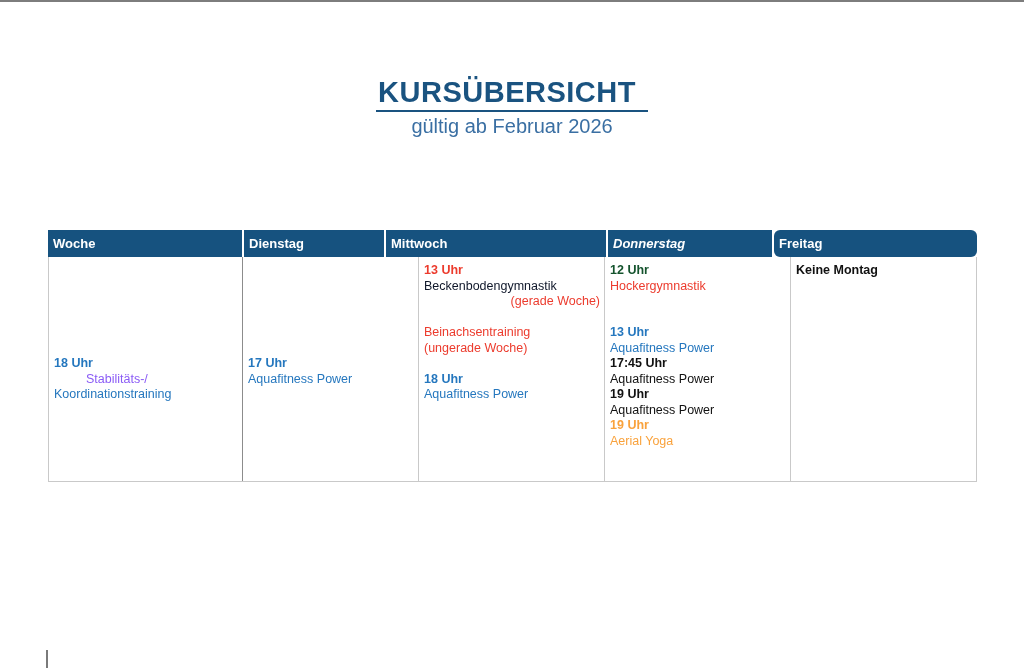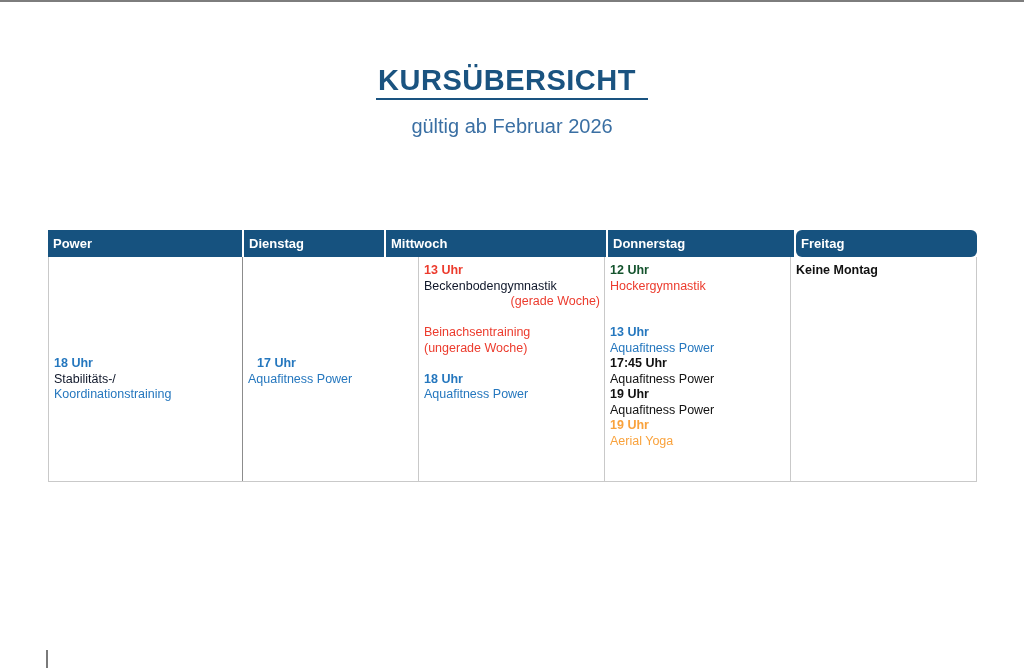--- a/index.html
+++ b/index.html
@@ -9,21 +9,21 @@
     font-family: "Liberation Sans", sans-serif;
     overflow: hidden;
     position: relative;
   }
   .top-border {
     position: absolute; top: 0; left: 0;
     width: 100%; height: 2px;
     background: var(--window-border, #7d7d7d);
   }
   .title-wrap {
-    position: absolute; top: 66px; left: 0;
+    position: absolute; top: 78px; left: 0;
     width: 100%; text-align: center;
   }
   .doc-title {
     display: inline-block;
     font-size: 29px;
     font-weight: bold;
     letter-spacing: 0.5px;
     color: var(--title-color, #1a5380);
     border-bottom: 2px solid var(--title-color, #1a5380);
     padding: 0 12px 3px 2px;
@@ -95,46 +95,46 @@
 
 <div class="top-border"></div>
 
 <div class="title-wrap">
   <span class="doc-title">KURSÜBERSICHT</span>
 </div>
 <div class="doc-subtitle">gültig ab Februar 2026</div>
 
 <div class="course-table">
   <div class="thead">
-      <div class="th" style="width: 194px;">Power</div>
+      <div class="th" style="width: 194px;">Woche</div>
       <div class="th" style="width: 140px;">Dienstag</div>
       <div class="th" style="width: 220px;">Mittwoch</div>
-      <div class="th" style="width: 186px;">Donnerstag</div>
+      <div class="th" style="width: 164px; font-style: italic;">Donnerstag</div>
       <div class="th" style="width: 187px; border-radius: 6px;">Freitag</div>
     </div>
   <div class="tbody">
       <div class="td" style="width: 194px;">
         <div class="line">&nbsp;</div>
         <div class="line">&nbsp;</div>
         <div class="line">&nbsp;</div>
         <div class="line">&nbsp;</div>
         <div class="line">&nbsp;</div>
         <div class="line">&nbsp;</div>
         <div class="line bold" style="color: rgb(37, 119, 190);">18 Uhr</div>
-        <div class="line" style="color: #0f172a;">Stabilitäts-/</div>
+        <div class="line" style="color: #8b5cf6; margin-left: 32px;">Stabilitäts-/</div>
         <div class="line" style="color: rgb(37, 119, 190);">Koordinationstraining</div>
       </div>
       <div class="td" style="width: 176px;">
         <div class="line">&nbsp;</div>
         <div class="line">&nbsp;</div>
         <div class="line">&nbsp;</div>
         <div class="line">&nbsp;</div>
         <div class="line">&nbsp;</div>
         <div class="line">&nbsp;</div>
-        <div class="line bold" style="color: rgb(37, 119, 190); margin-left: 9px;">17 Uhr</div>
+        <div class="line bold" style="color: rgb(37, 119, 190);">17 Uhr</div>
         <div class="line" style="color: rgb(37, 119, 190);">Aquafitness Power</div>
       </div>
       <div class="td" style="width: 186px;">
         <div class="line bold" style="color: rgb(236, 59, 45);">13 Uhr</div>
         <div class="line" style="color: #0f172a;">Beckenbodengymnastik</div>
         <div class="line" style="color: rgb(236, 59, 45); text-align: right;">(gerade Woche)</div>
         <div class="line">&nbsp;</div>
         <div class="line" style="color: rgb(236, 59, 45);">Beinachsentraining</div>
         <div class="line" style="color: rgb(236, 59, 45);">(ungerade Woche)</div>
         <div class="line">&nbsp;</div>

